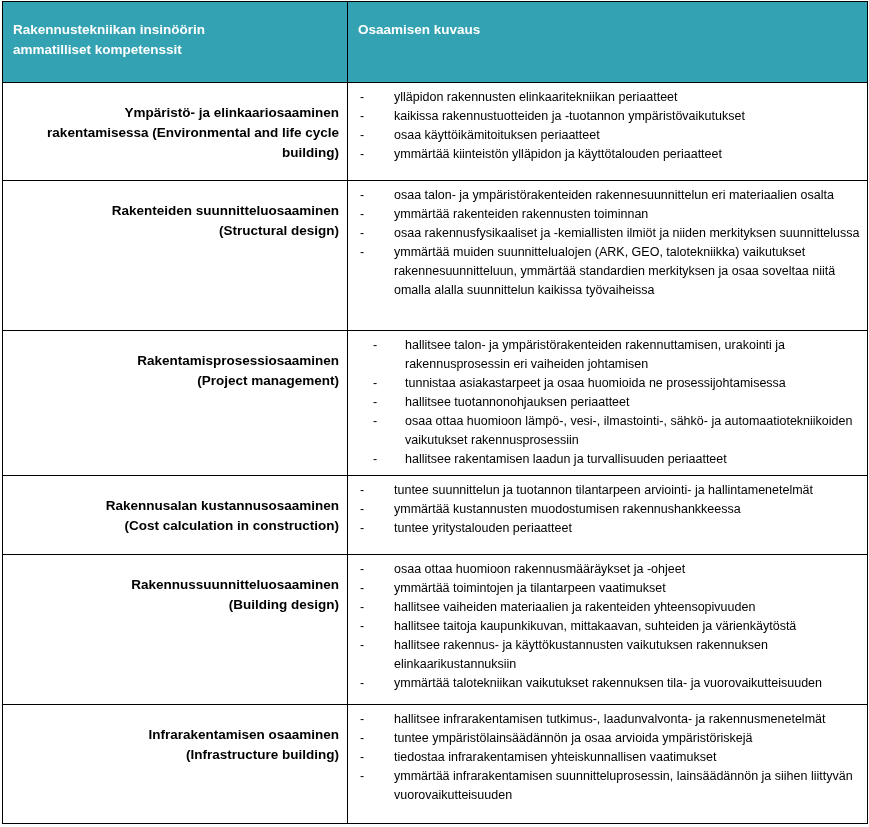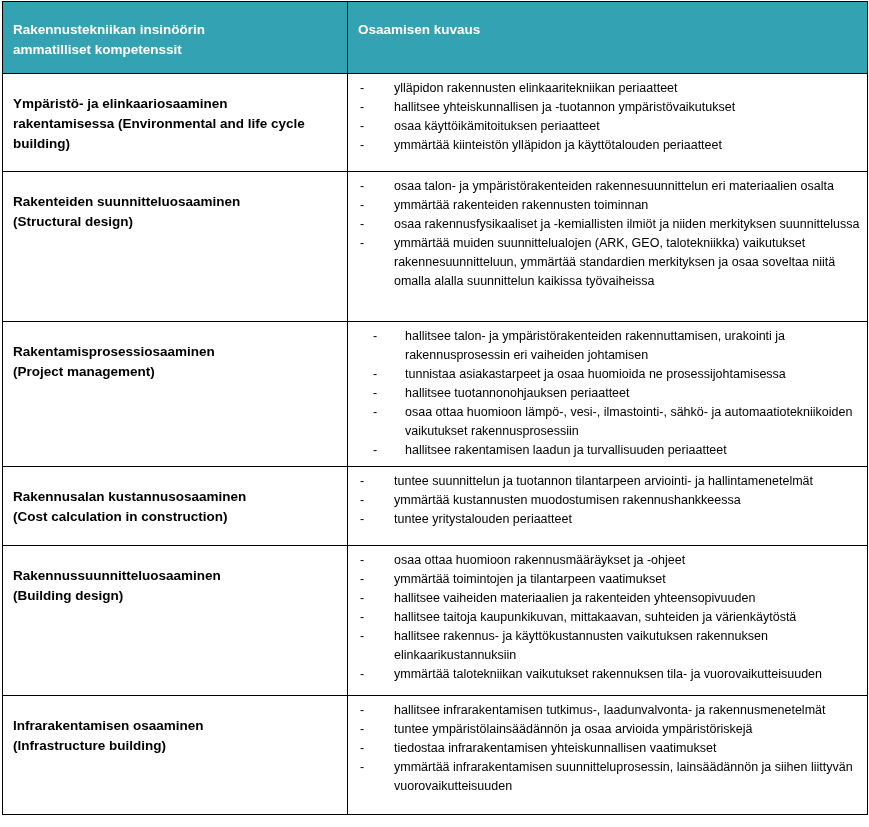--- a/index.html
+++ b/index.html
@@ -21,37 +21,38 @@
     table-layout: fixed;
     width: 865px;
   }
   col.c-left  { width: 345px; }
   col.c-right { width: 520px; }
   th, td {
     border: 1.6px solid #000000;
     vertical-align: top;
     box-sizing: border-box;
   }
-  thead tr { height: 72px; }
+  thead tr { height: 81px; }
   thead th {
     background: #33A2B2;
     color: #ffffff;
     text-align: left;
     font-weight: bold;
     font-size: 13.5px;
     line-height: 20px;
     padding: 18px 10px 8px 10px;
     white-space: pre-line;
   }
   td.competence-cell {
     font-weight: bold;
     font-size: 13.5px;
     line-height: 20px;
     padding: 20px 8px 8px 10px;
     white-space: pre-line;
+    text-align: right;
   }
   td.desc-cell {
     padding: 5px 4px 6px 0;
   }
   ul.bullets {
     margin: 0;
     padding: 0;
     list-style: none;
     font-size: 12.5px;
     line-height: 19px;
@@ -93,21 +94,21 @@
       </tr>
     </thead>
     <tbody>
   <tr>
     <td class="competence-cell">Ympäristö- ja elinkaariosaaminen
 rakentamisessa (Environmental and life cycle
 building)</td>
     <td class="desc-cell">
       <ul class="bullets">
               <li><span class="dash">-</span><span class="li-text">ylläpidon rakennusten elinkaaritekniikan periaatteet</span></li>
-              <li><span class="dash">-</span><span class="li-text">hallitsee yhteiskunnallisen ja -tuotannon ympäristövaikutukset</span></li>
+              <li><span class="dash">-</span><span class="li-text">kaikissa rakennustuotteiden ja -tuotannon ympäristövaikutukset</span></li>
               <li><span class="dash">-</span><span class="li-text">osaa käyttöikämitoituksen periaatteet</span></li>
               <li><span class="dash">-</span><span class="li-text">ymmärtää kiinteistön ylläpidon ja käyttötalouden periaatteet</span></li>
             </ul>
     </td>
   </tr>
 
   <tr>
     <td class="competence-cell">Rakenteiden suunnitteluosaaminen
 (Structural design)</td>
     <td class="desc-cell">

